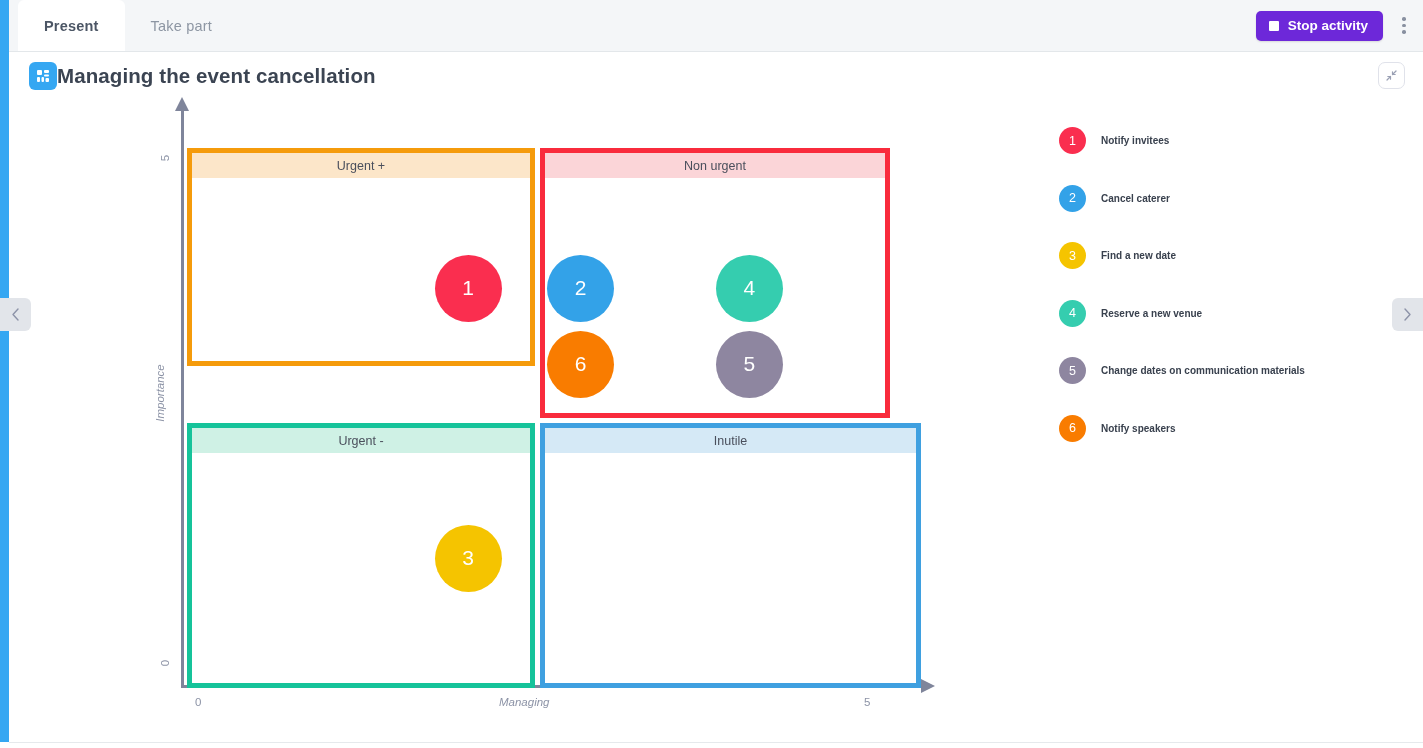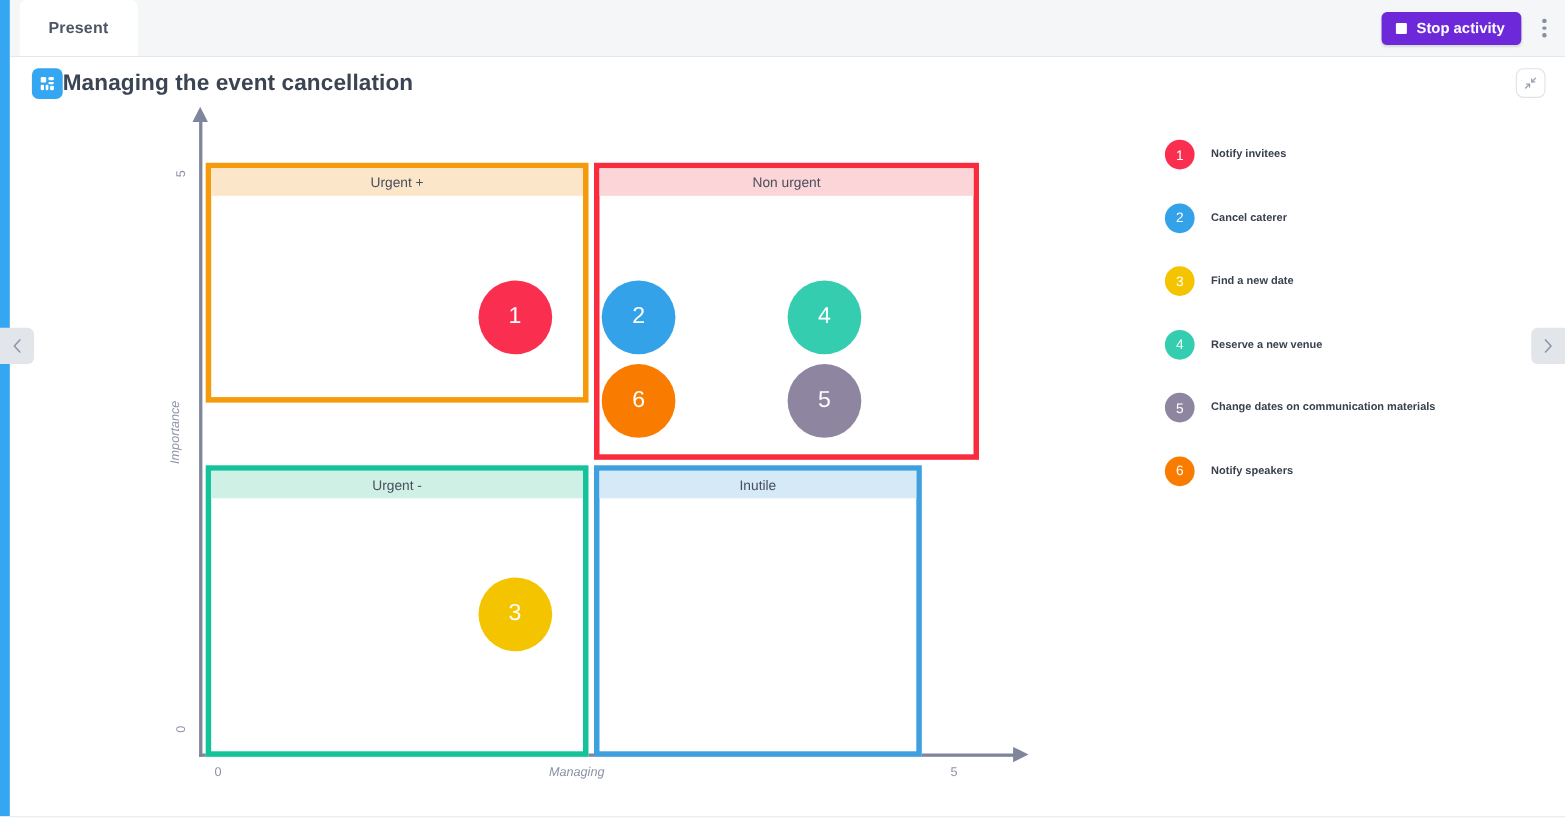--- a/index.html
+++ b/index.html
@@ -128,21 +128,21 @@
   }
   .quad-head {
     height: 25px; display: flex; align-items: center; justify-content: center;
     font-size: 12.5px; color: #4a4f5c;
   }
   .quad-body { position: absolute; left: 0; right: 0; top: 25px; bottom: 0; }
 
   .q-tl { left: 28px;  top: 46px;  width: 348px; height: 218px; }
   .q-tr { left: 381px; top: 46px;  width: 350px; height: 270px; }
   .q-bl { left: 28px;  top: 321px; width: 348px; height: 265px; }
-  .q-br { left: 381px; top: 321px; width: 298px; height: 265px; }
+  .q-br { left: 381px; top: 321px; width: 381px; height: 265px; }
 
   
   .bubble {
     position: absolute; border-radius: 50%;
     display: flex; align-items: center; justify-content: center;
     color: #ffffff; font-size: 21px; cursor: pointer;
     user-select: none;
   }
 
   
@@ -169,20 +169,23 @@
 </head>
 <body>
 
 <div id="app">
 
   <div class="left-rail"></div>
 
   <div class="tabbar">
     <div class="tab active">
       <span>Present</span>
+    </div>
+    <div class="tab">
+      <span>Take part</span>
     </div>
     <div class="tabbar-spacer"></div>
 
     <button class="stop-btn">
       <span class="stop-square"></span>
       <span>Stop activity</span>
     </button>
 
     <div class="kebab">
       <i></i>

